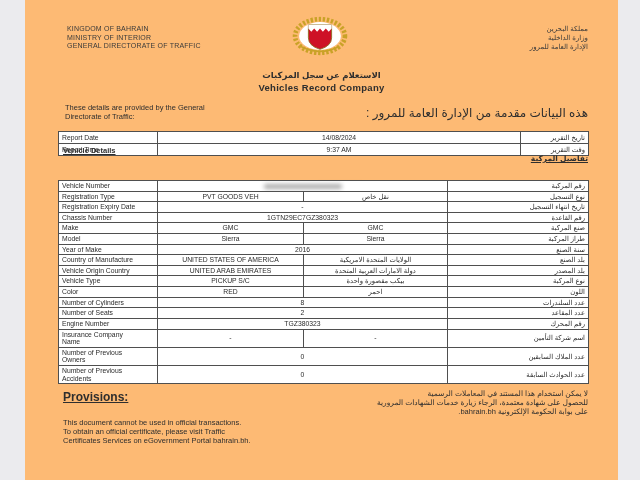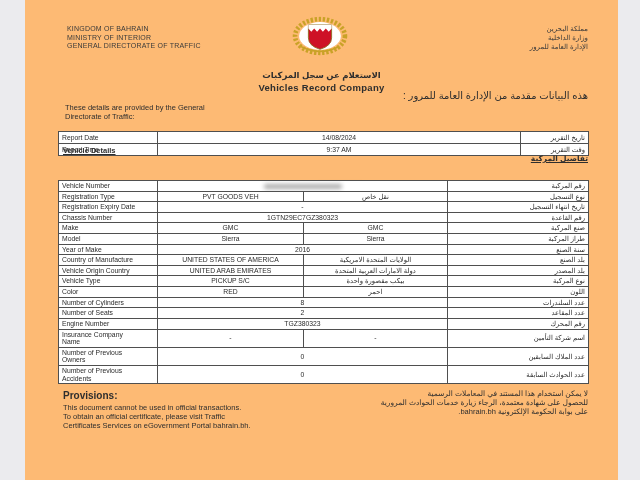--- a/index.html
+++ b/index.html
@@ -11,41 +11,41 @@
   .page{position:absolute;left:25px;top:0;width:593px;height:480px;background:#fdba74}
   .abs{position:absolute}
 
   .hdr-en{left:42px;top:25px;font-size:7px;line-height:8.5px;letter-spacing:.2px;color:#3a3a3a}
   .hdr-ar{right:30px;top:24px;font-size:7px;line-height:9px;text-align:right;direction:rtl;color:#3a3a3a}
 
   .title-ar{left:0;top:70px;width:100%;text-align:center;font-size:8.5px;font-weight:bold;direction:rtl}
   .title-en{left:0;top:82px;width:100%;text-align:center;font-size:9.5px;font-weight:bold;letter-spacing:.3px}
 
   .intro-en{left:40px;top:103px;font-size:7.5px;line-height:9px;white-space:pre-line}
-  .intro-ar{right:30px;top:90px;font-size:10px;direction:rtl;}
+  .intro-ar{right:30px;top:106px;font-size:12px;direction:rtl;}
 
   table{border-collapse:collapse;table-layout:fixed;width:530px;background:#fff}
   td{border:1px solid #4f4f4f;font-size:6.8px;line-height:1.12;padding:1px 3px;overflow:hidden;white-space:nowrap;color:#2b2b2b}
   .lbl{text-align:left}
   .val{text-align:center}
   .ar{direction:rtl}
   .lbl-ar{text-align:right}
   .pre{white-space:pre-line}
 
   .rpt-table{left:33px;top:131px}
   .rpt-table td{height:12px}
   .veh-table{left:33px;top:180px}
   .veh-table td{height:10px}
 
   .sec-en{left:38px;top:146px;font-size:7.5px;font-weight:bold;text-decoration:underline}
   .sec-ar{right:30px;top:154px;font-size:7.5px;font-weight:bold;text-decoration:underline;direction:rtl}
 
   .prov-en{left:38px;top:390px}
   .prov-ar{right:30px;top:390px;text-align:right;direction:rtl}
-  .prov-h{font-size:10px;font-weight:bold;margin-bottom:3px}
+  .prov-h{font-size:12px;font-weight:bold;text-decoration:underline;margin-bottom:15px}
   .prov-t{font-size:7.5px;line-height:8.8px;white-space:pre-line}
 
   .redacted{display:inline-block;width:78px;height:5px;background:#ararab;background:#adadad;border-radius:2px;filter:blur(2px);vertical-align:middle}
   .smudge{position:absolute;background:rgba(90,90,100,.07);filter:blur(3px);border-radius:50%}
 </style>
 </head>
 <body>
 
 <div class="page">
 
@@ -211,17 +211,17 @@
   </table>
 
   <div class="abs prov-en">
     <div class="prov-h">Provisions:</div>
     <div class="prov-t">This document cannot be used in official transactions.
 To obtain an official certificate, please visit Traffic
 Certificates Services on eGovernment Portal bahrain.bh.</div>
   </div>
   <div class="abs prov-ar">
     <div class="prov-t">لا يمكن استخدام هذا المستند في المعاملات الرسمية
-للحصول على شهادة معتمدة، الرجاء زيارة خدمات الحوادث المرورية
+للحصول على شهادة معتمدة، الرجاء زيارة خدمات الشهادات المرورية
 على بوابة الحكومة الإلكترونية bahrain.bh.</div>
   </div>
 
 </div>
 
 </body></html>

